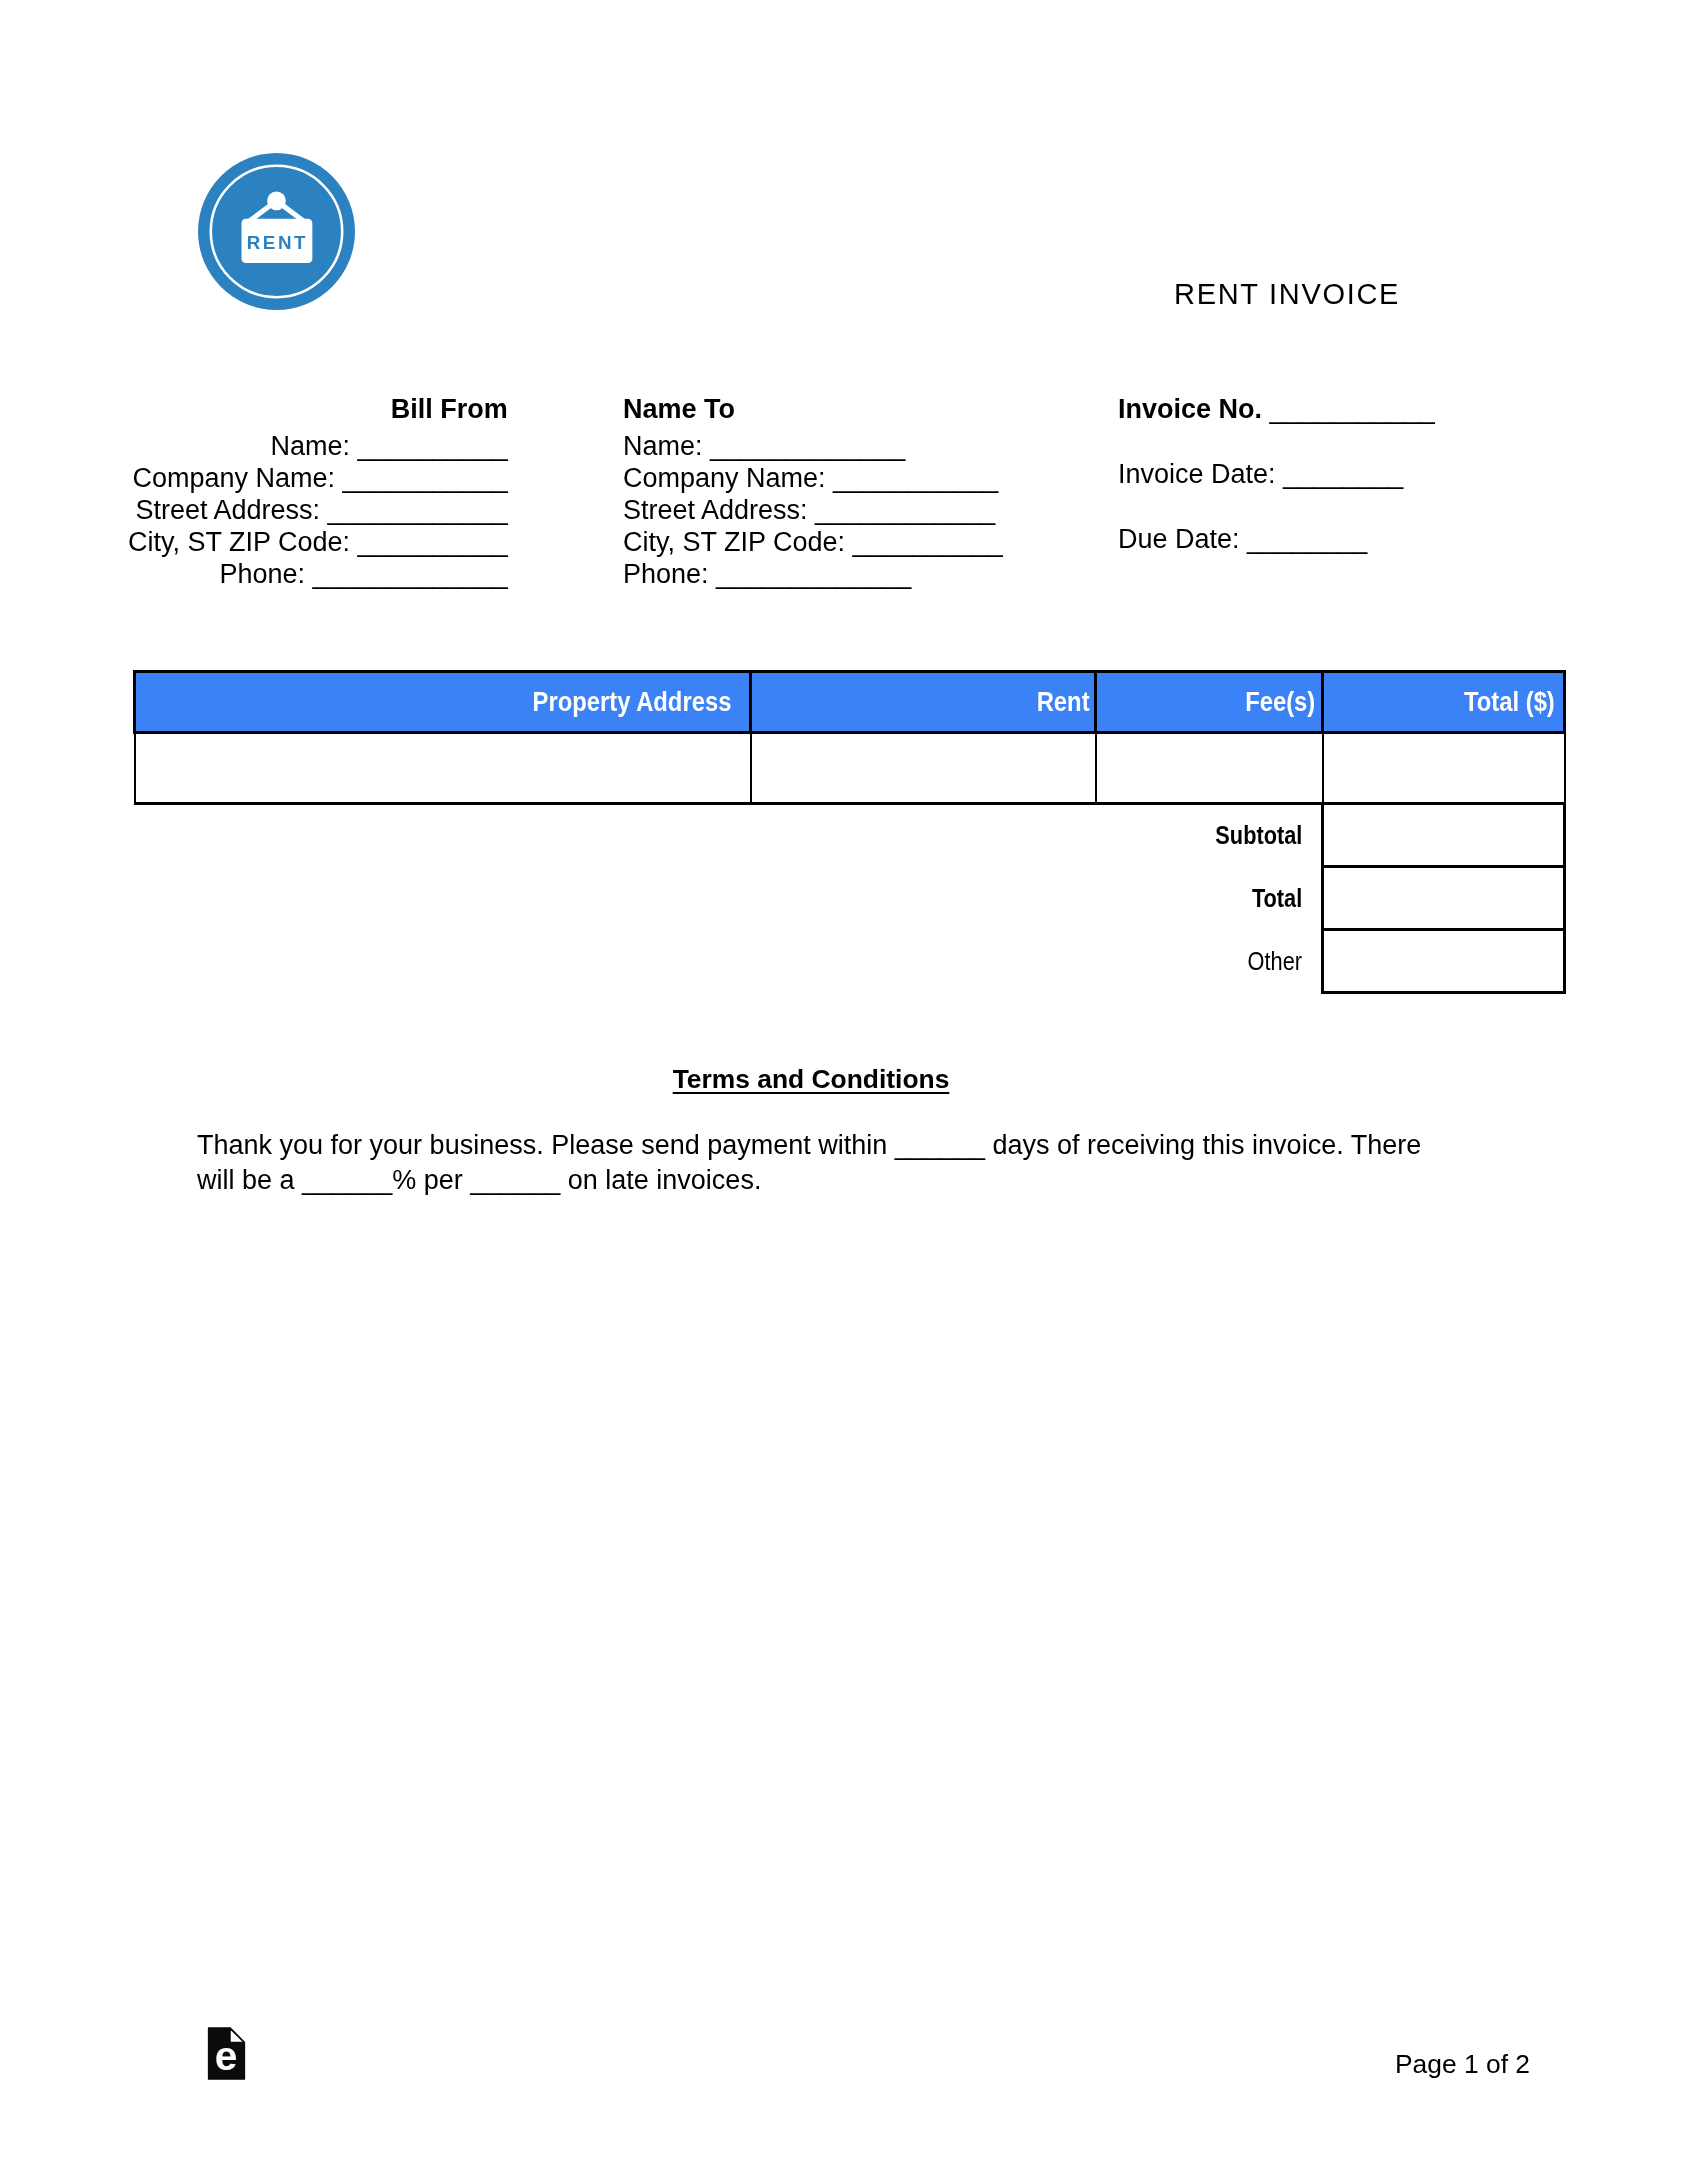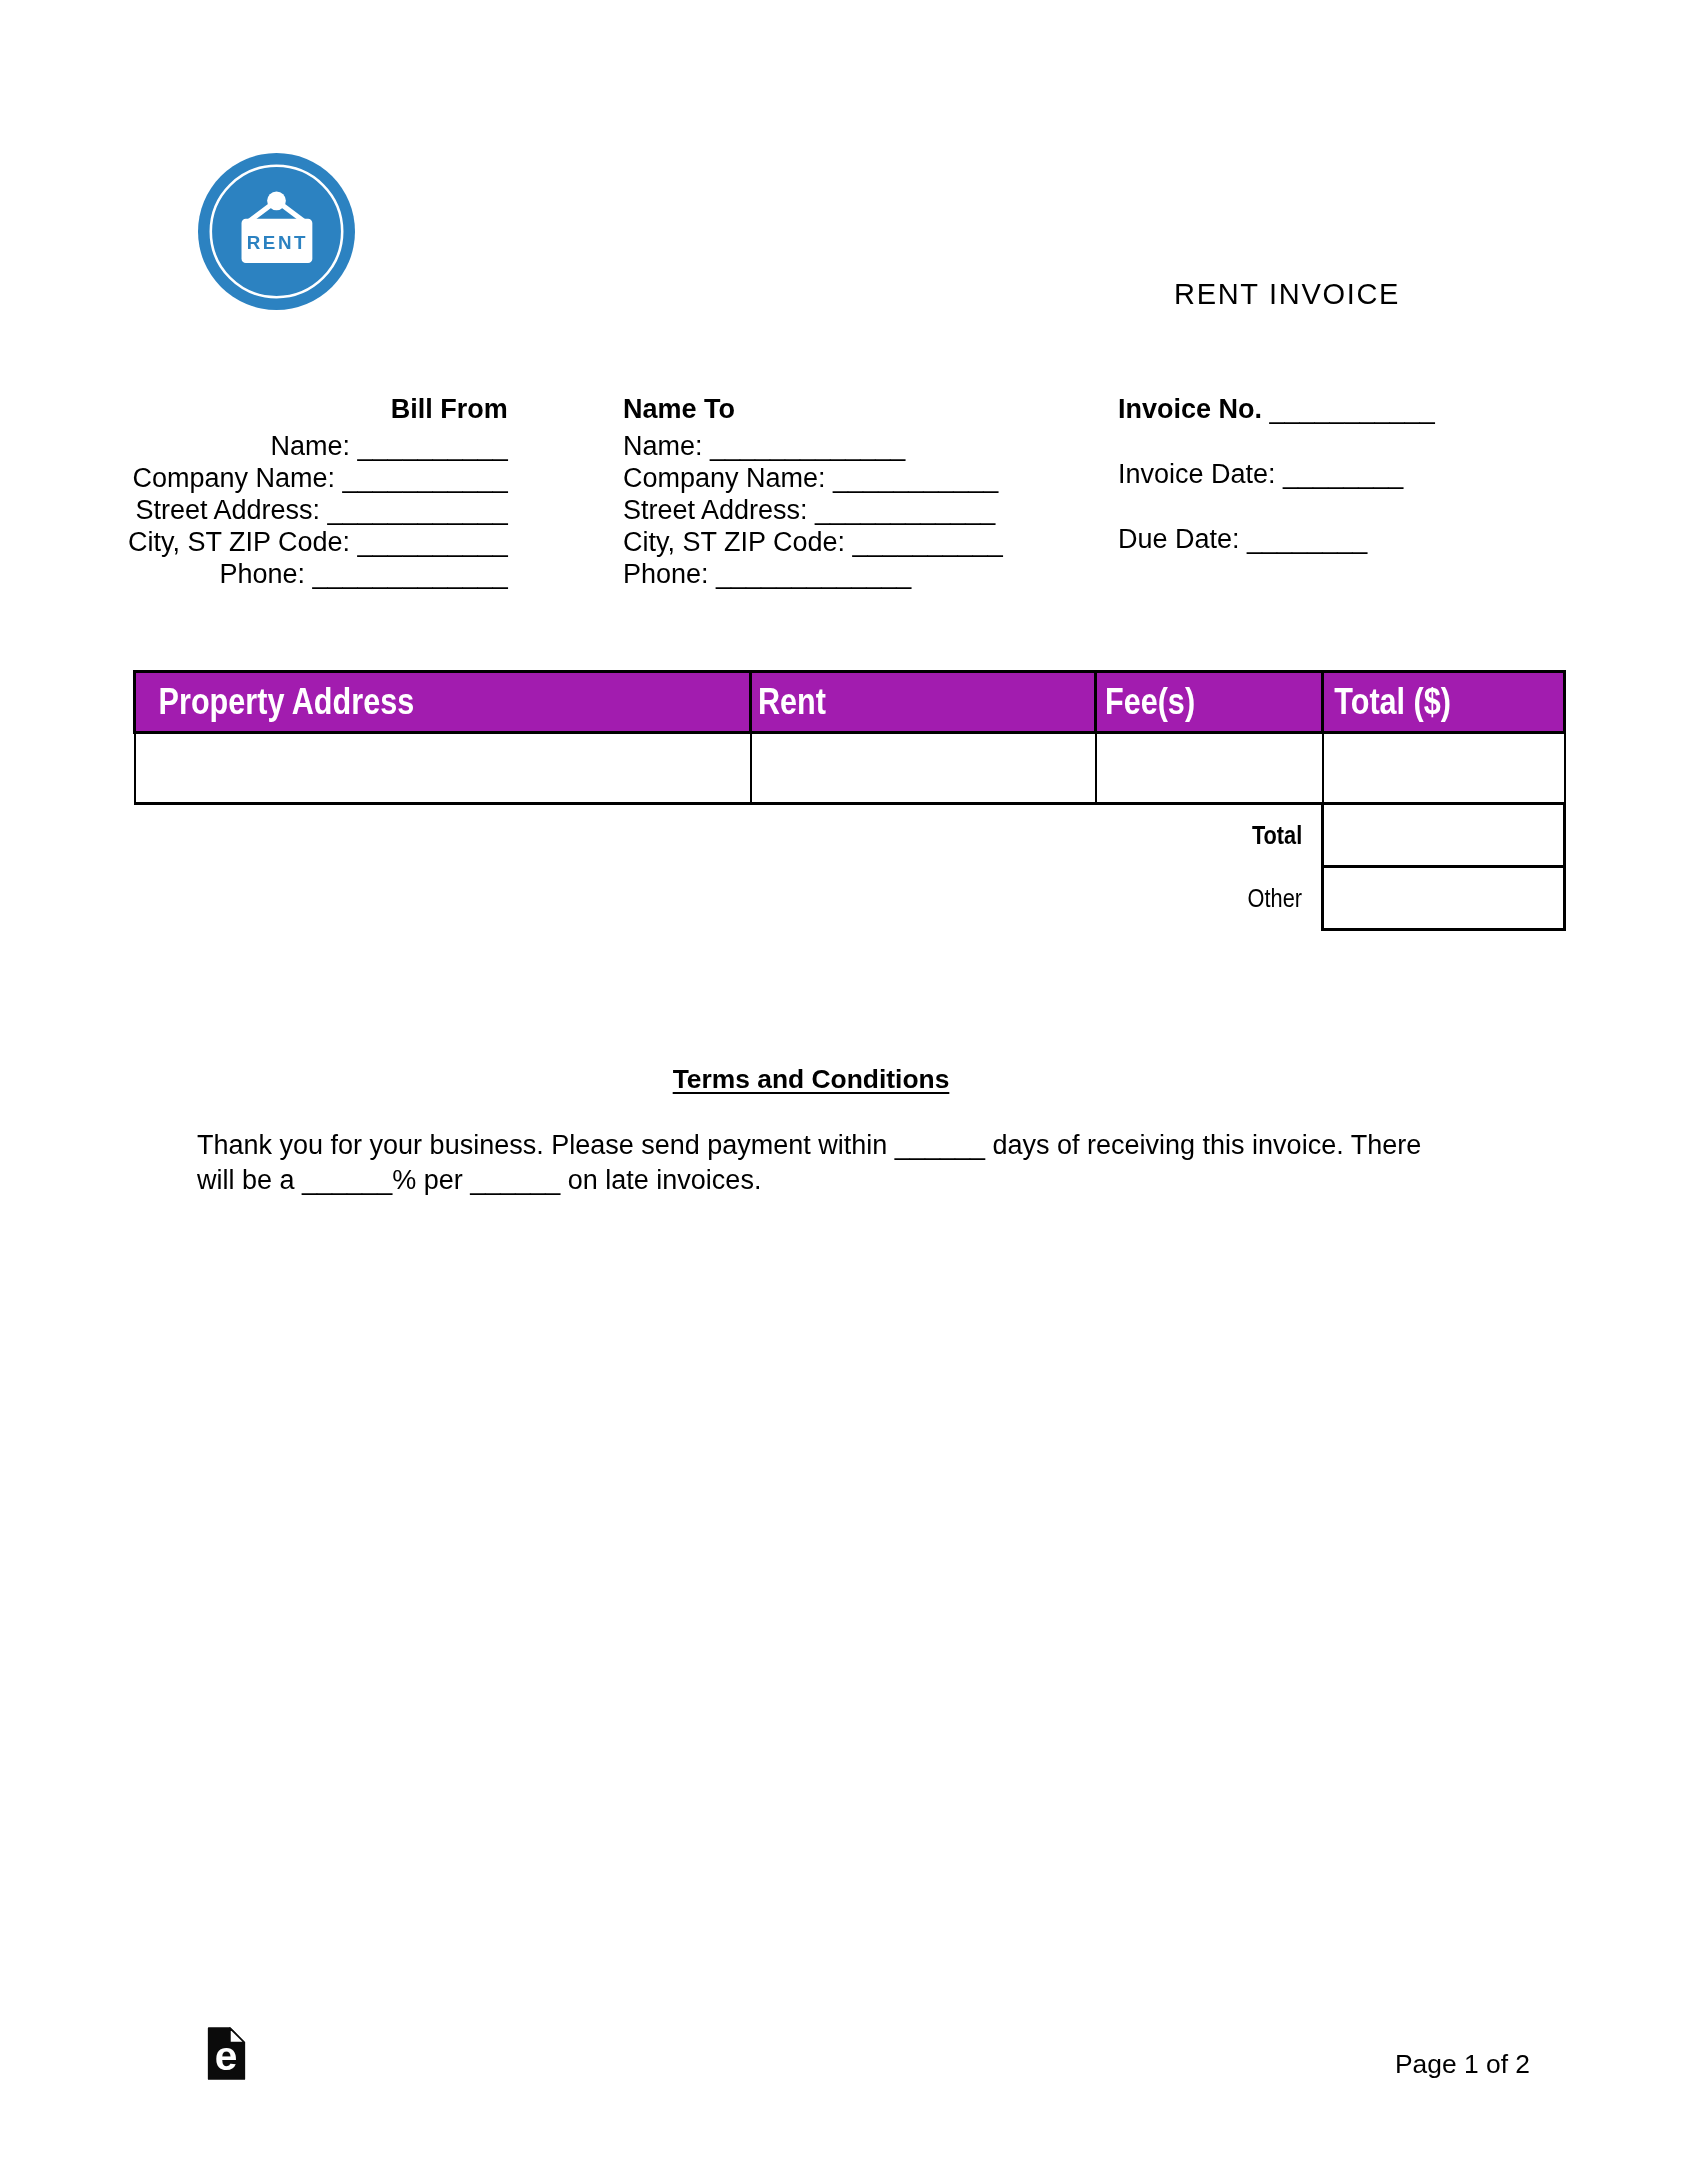--- a/index.html
+++ b/index.html
@@ -29,24 +29,24 @@
   #invoice-meta .meta-line { margin-bottom: 33px; }
   .b { font-weight: bold; }
 
   
   table.invoice {
     position: absolute; left: 133px; top: 670px;
     border-collapse: collapse; table-layout: fixed;
     width: 1429px;
   }
   table.invoice th {
-    background: #a21caf; color: #fff;
+    background: #3b82f6; color: #fff;
     border: 3.4px solid #000;
-    height: 61px; text-align: left; vertical-align: middle;
-    font-size: 36px; font-weight: bold;
+    height: 61px; text-align: right; vertical-align: middle;
+    font-size: 28px; font-weight: bold;
   }
   table.invoice th > span { display: inline-block; transform: scaleX(0.85); transform-origin: center; white-space: nowrap; }
   tr.data-row td { border: 2.6px solid #000; border-top-width: 3.4px; border-bottom-width: 3.4px; height: 71px; background: #fff; }
   tr.sum-row { height: 63px; }
   td.sum-label {
     border: none; text-align: right; vertical-align: middle;
     padding-right: 19px; font-size: 25.6px;
   }
   td.sum-label > span { display: inline-block; transform: scaleX(0.85); transform-origin: right center; white-space: nowrap; }
   td.sum-label.bold { font-weight: bold; }
@@ -123,20 +123,24 @@
         <th><span>Fee(s)</span></th>
         <th><span>Total ($)</span></th>
       </tr>
       <tr class="data-row">
         <td></td>
         <td></td>
         <td></td>
         <td></td>
       </tr>
       <tr class="sum-row">
+        <td class="sum-label bold" colspan="3"><span>Subtotal</span></td>
+        <td class="sum-box"></td>
+      </tr>
+      <tr class="sum-row">
         <td class="sum-label bold" colspan="3"><span>Total</span></td>
         <td class="sum-box"></td>
       </tr>
       <tr class="sum-row">
         <td class="sum-label" colspan="3"><span>Other</span></td>
         <td class="sum-box"></td>
       </tr>
     </tbody>
   </table>
 

